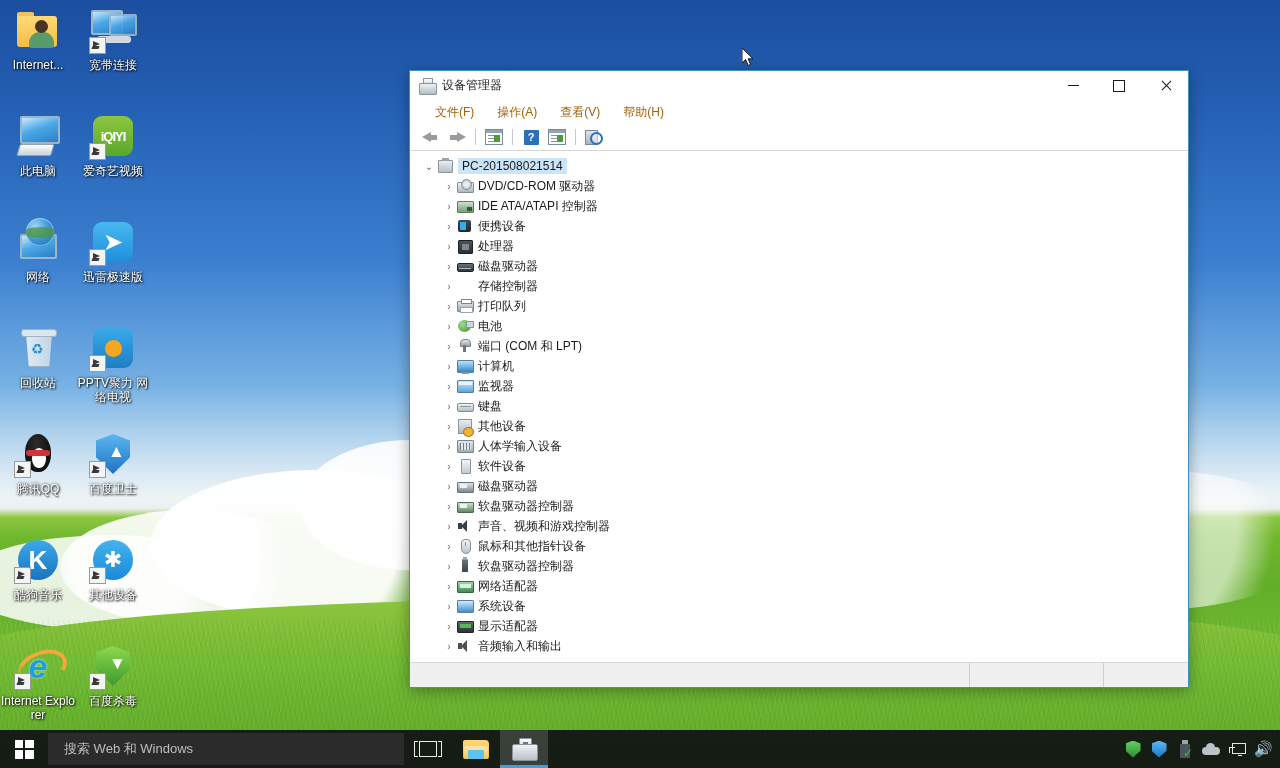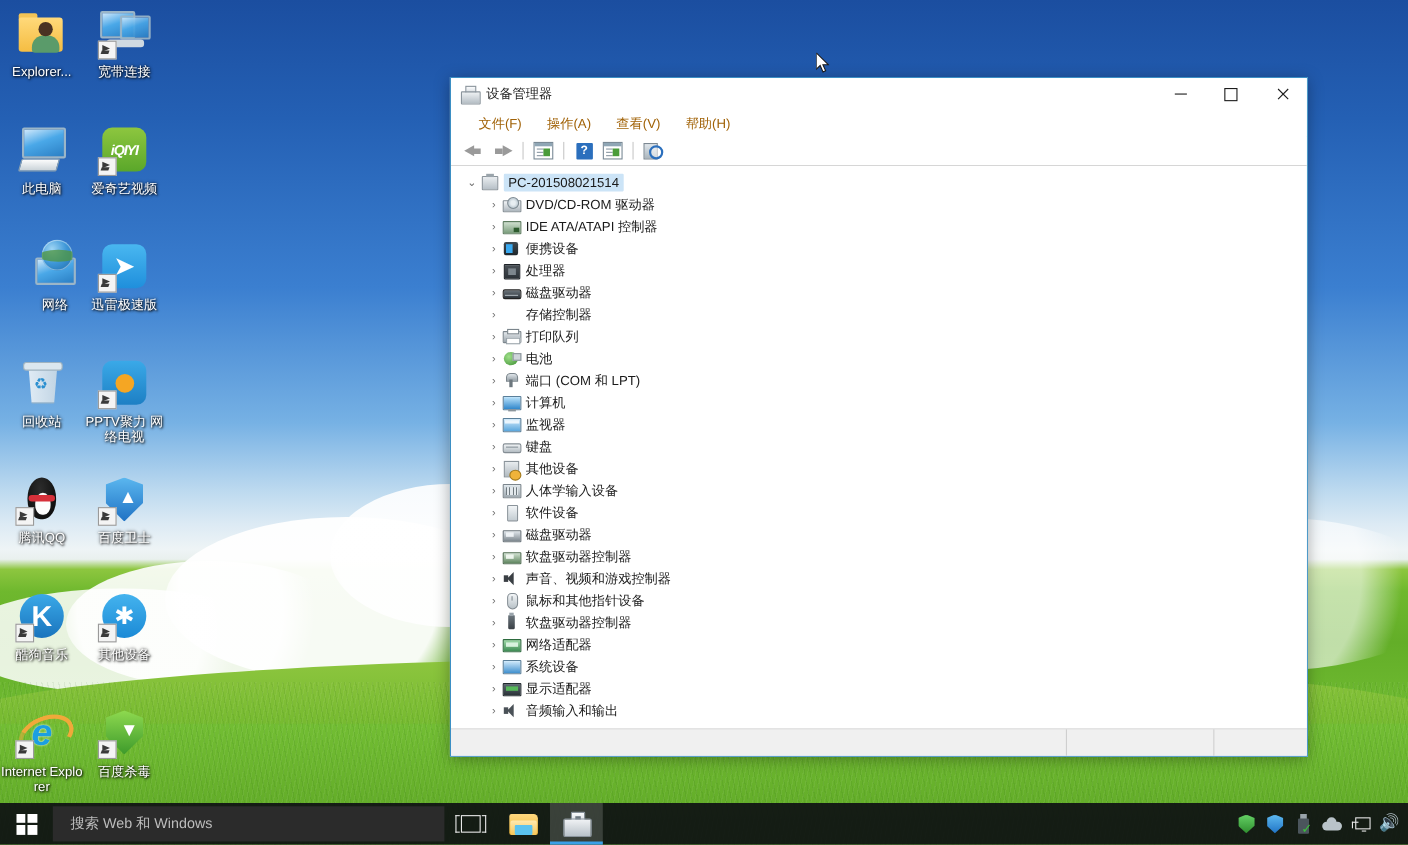--- a/index.html
+++ b/index.html
@@ -488,21 +488,21 @@
 
   <div id="icon-grid">
 
     <div class="dicon" style="left:0px; top:6px;">
       <div class="glyph">
         <div class="folder-tab"></div>
           <div class="folder-body"></div>
         <div class="person-body"></div>
           <div class="person-head"></div>
       </div>
-      <div class="lbl">Explorer...</div>
+      <div class="lbl">Internet...</div>
     </div>
 
     <div class="dicon" style="left:75px; top:6px;">
       <div class="glyph">
         <div class="monitor" style="left:2px; top:4px; width:28px; height:21px;"></div>
         <div class="monitor" style="left:20px; top:8px; width:24px; height:18px; opacity:.92;"></div>
         <div class="monitor-base" style="left:8px; top:30px; width:34px; height:7px; background:#cfd9e1; border-radius:3px;"></div>
         <div class="shortcut-arrow"></div>
       </div>
       <div class="lbl">宽带连接</div>
@@ -511,27 +511,27 @@
     <div class="dicon" style="left:0px; top:112px;">
       <div class="glyph">
         <div class="monitor" style="left:6px; top:4px; width:36px; height:24px;"></div>
         <div class="kbd"></div>
       </div>
       <div class="lbl">此电脑</div>
     </div>
 
     <div class="dicon" style="left:75px; top:112px;">
       <div class="glyph">
-        <div class="sq-app" style="background:linear-gradient(180deg,#8dc63f,#5aa72a); font-size:13px; letter-spacing:-1px;font-style:italic;">iQIYI</div>
+        <div class="sq-app" style="background:linear-gradient(180deg,#8dc63f,#5aa72a); font-size:13px; letter-spacing:-1px;">iQIYI</div>
         <div class="shortcut-arrow"></div>
       </div>
       <div class="lbl">爱奇艺视频</div>
     </div>
 
-    <div class="dicon" style="left:12px; top:218px;">
+    <div class="dicon" style="left:0px; top:218px;">
       <div class="glyph">
         <div class="monitor" style="left:6px; top:16px; width:33px; height:21px;"></div>
         <div class="globe" style="left:12px; top:0px; width:28px; height:28px;"></div>
       </div>
       <div class="lbl">网络</div>
     </div>
 
     <div class="dicon" style="left:75px; top:218px;">
       <div class="glyph">
         <div class="sq-app" style="background:linear-gradient(180deg,#49b7f0,#1f8fdc); font-size:24px;">➤</div>

